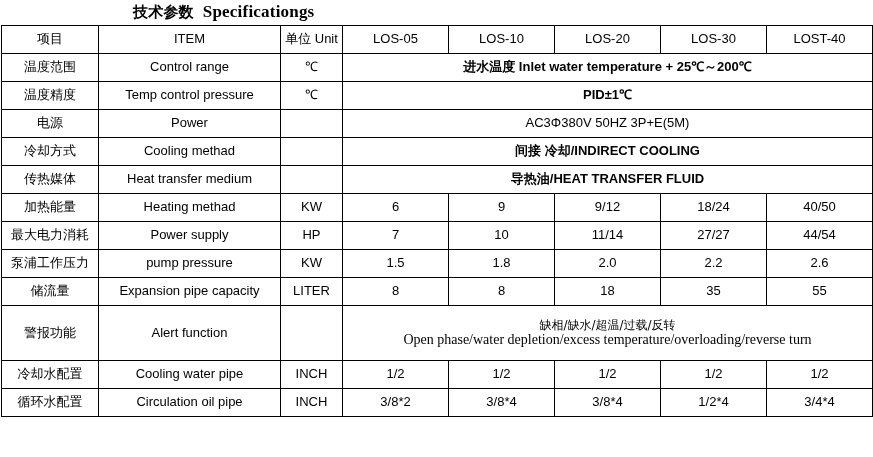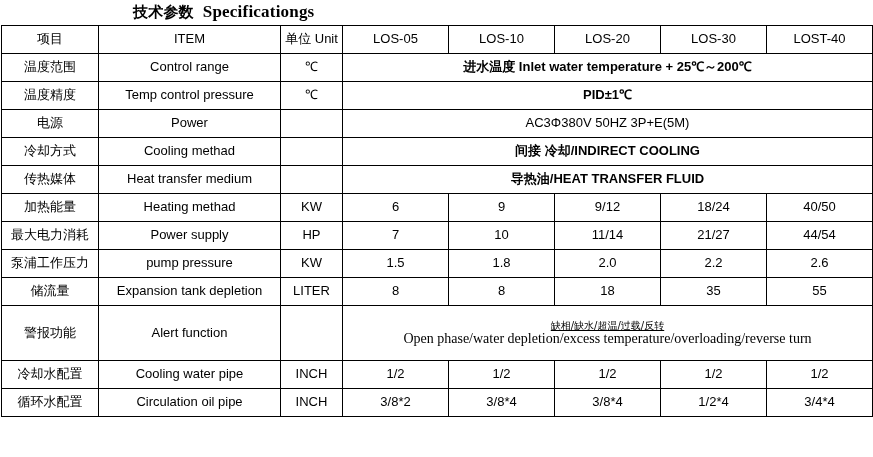--- a/index.html
+++ b/index.html
@@ -86,23 +86,22 @@
     font-size: 13.5px;
     font-weight: bold;
   }
   td.two-line {
     font-size: 13.5px;
     line-height: 1.35;
     white-space: normal;
   }
   .line1 {
     font-family: "DejaVu Sans", sans-serif;
-    font-size: 10px;
+    font-size: 12px;
     display: block;
-    text-decoration: underline;
   }
   .line2 {
     font-family: "Liberation Serif", serif;
     font-size: 14px;
     display: block;
     text-align: center;
   }
   col.c0 { width: 97px; }
   col.c1 { width: 182px; }
   col.c2 { width: 62px; }
@@ -191,40 +190,40 @@
         <td class="val">40/50</td>
       </tr>
 
       <tr>
         <td class="cn">最大电力消耗</td>
         <td class="en">Power supply</td>
         <td class="unit">HP</td>
         <td class="val">7</td>
         <td class="val">10</td>
         <td class="val">11/14</td>
-        <td class="val">21/27</td>
+        <td class="val">27/27</td>
         <td class="val">44/54</td>
       </tr>
 
 
 
       <tr>
         <td class="cn">泵浦工作压力</td>
         <td class="en">pump pressure</td>
         <td class="unit">KW</td>
         <td class="val">1.5</td>
         <td class="val">1.8</td>
         <td class="val">2.0</td>
         <td class="val">2.2</td>
         <td class="val">2.6</td>
       </tr>
 
       <tr>
         <td class="cn">储流量</td>
-        <td class="en">Expansion tank depletion</td>
+        <td class="en">Expansion pipe capacity</td>
         <td class="unit">LITER</td>
         <td class="val">8</td>
         <td class="val">8</td>
         <td class="val">18</td>
         <td class="val">35</td>
         <td class="val">55</td>
       </tr>
 
       <tr style="height:54px;">
         <td class="cn">警报功能</td>

